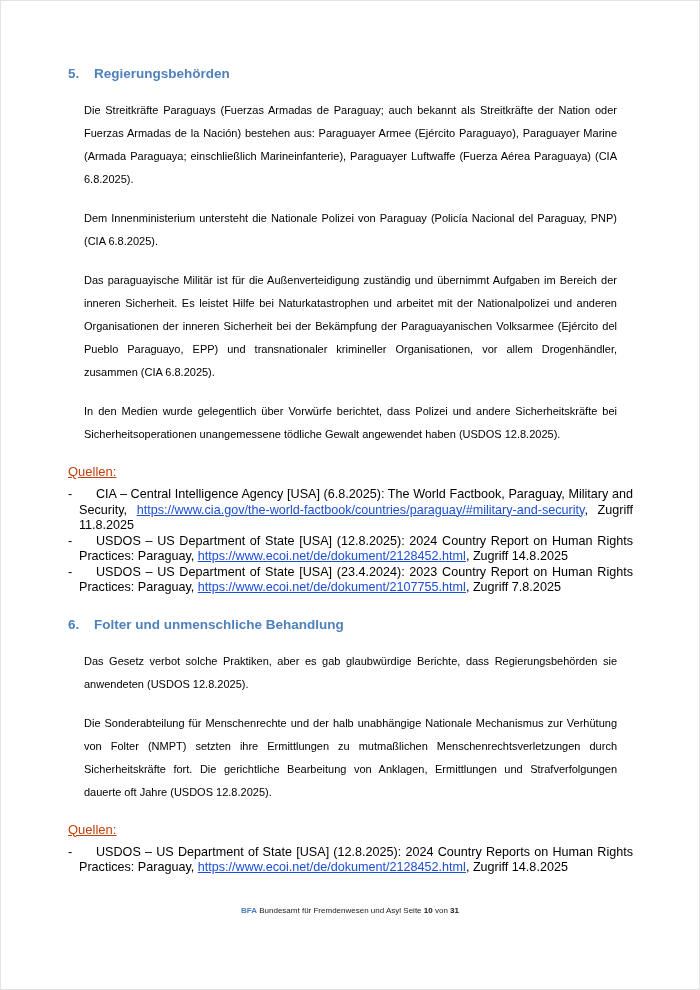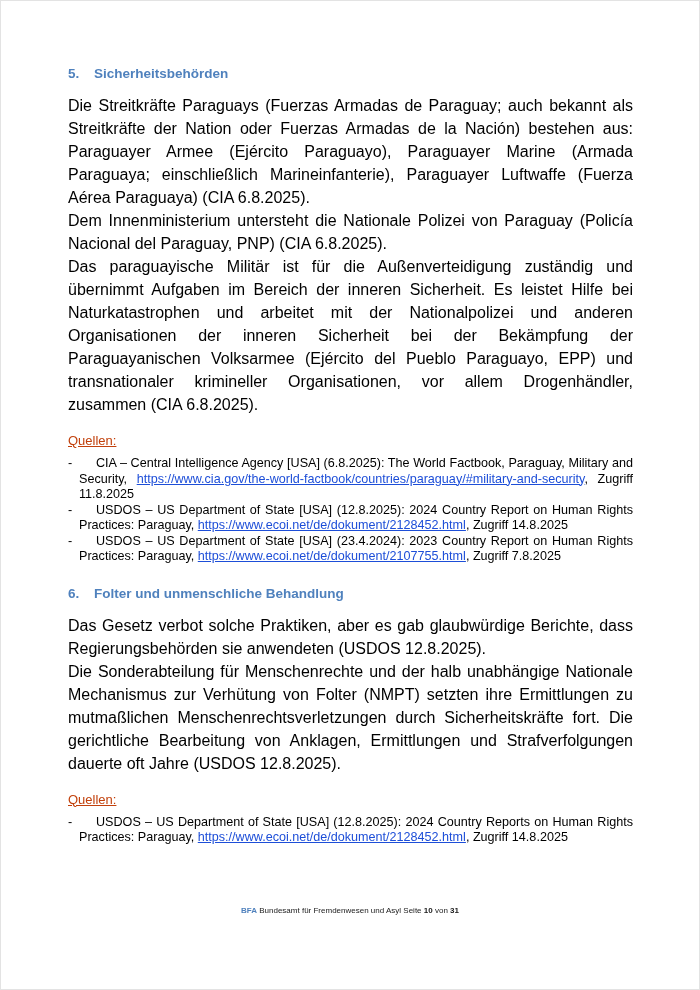--- a/index.html
+++ b/index.html
@@ -21,22 +21,22 @@
     font-weight: bold;
     margin: 0 0 11px 0;
     display: flex;
     line-height: 18px;
   }
   .hnum { width: 26px; flex: 0 0 auto; }
 
   .section + .section .heading { margin-top: 20px; }
 
   .para {
-    margin: 0;
-    font-size: 16px;
+    margin: 16px;
+    font-size: 11px;
     line-height: 23px;
     text-align: justify;
     color: #000000;
   }
 
   .quellen {
     margin: 15px 0 0 0;
     font-size: 13px;
     line-height: 20px;
     text-decoration: underline;
@@ -70,26 +70,27 @@
   .fb { font-weight: bold; }
 </style>
 </head>
 <body>
 
 <div class="page">
 
   <section class="section">
     <h2 class="heading">
       <span class="hnum">5.</span>
-      <span class="htitle">Sicherheitsbehörden</span>
+      <span class="htitle">Regierungsbehörden</span>
     </h2>
 
     <p class="para">Die Streitkräfte Paraguays (Fuerzas Armadas de Paraguay; auch bekannt als Streitkräfte der Nation oder Fuerzas Armadas de la Nación) bestehen aus: Paraguayer Armee (Ejército Paraguayo), Paraguayer Marine (Armada Paraguaya; einschließlich Marineinfanterie), Paraguayer Luftwaffe (Fuerza Aérea Paraguaya) (CIA 6.8.2025).</p>
     <p class="para">Dem Innenministerium untersteht die Nationale Polizei von Paraguay (Policía Nacional del Paraguay, PNP) (CIA 6.8.2025).</p>
     <p class="para">Das paraguayische Militär ist für die Außenverteidigung zuständig und übernimmt Aufgaben im Bereich der inneren Sicherheit. Es leistet Hilfe bei Naturkatastrophen und arbeitet mit der Nationalpolizei und anderen Organisationen der inneren Sicherheit bei der Bekämpfung der Paraguayanischen Volksarmee (Ejército del Pueblo Paraguayo, EPP) und transnationaler krimineller Organisationen, vor allem Drogenhändler, zusammen (CIA 6.8.2025).</p>
+    <p class="para">In den Medien wurde gelegentlich über Vorwürfe berichtet, dass Polizei und andere Sicherheitskräfte bei Sicherheitsoperationen unangemessene tödliche Gewalt angewendet haben (USDOS 12.8.2025).</p>
 
     <p class="quellen">Quellen:</p>
 
     <ul class="sources">
       <li class="source"><span class="marker">-</span><span>CIA – Central Intelligence Agency [USA] (6.8.2025): The World Factbook, Paraguay, Military and Security, </span><a class="link">https://www.cia.gov/the-world-factbook/countries/paraguay/#military-and-security</a><span>, Zugriff 11.8.2025</span></li>
       <li class="source"><span class="marker">-</span><span>USDOS – US Department of State [USA] (12.8.2025): 2024 Country Report on Human Rights Practices: Paraguay, </span><a class="link">https://www.ecoi.net/de/dokument/2128452.html</a><span>, Zugriff 14.8.2025</span></li>
       <li class="source"><span class="marker">-</span><span>USDOS – US Department of State [USA] (23.4.2024): 2023 Country Report on Human Rights Practices: Paraguay, </span><a class="link">https://www.ecoi.net/de/dokument/2107755.html</a><span>, Zugriff 7.8.2025</span></li>
     </ul>
   </section>
 

